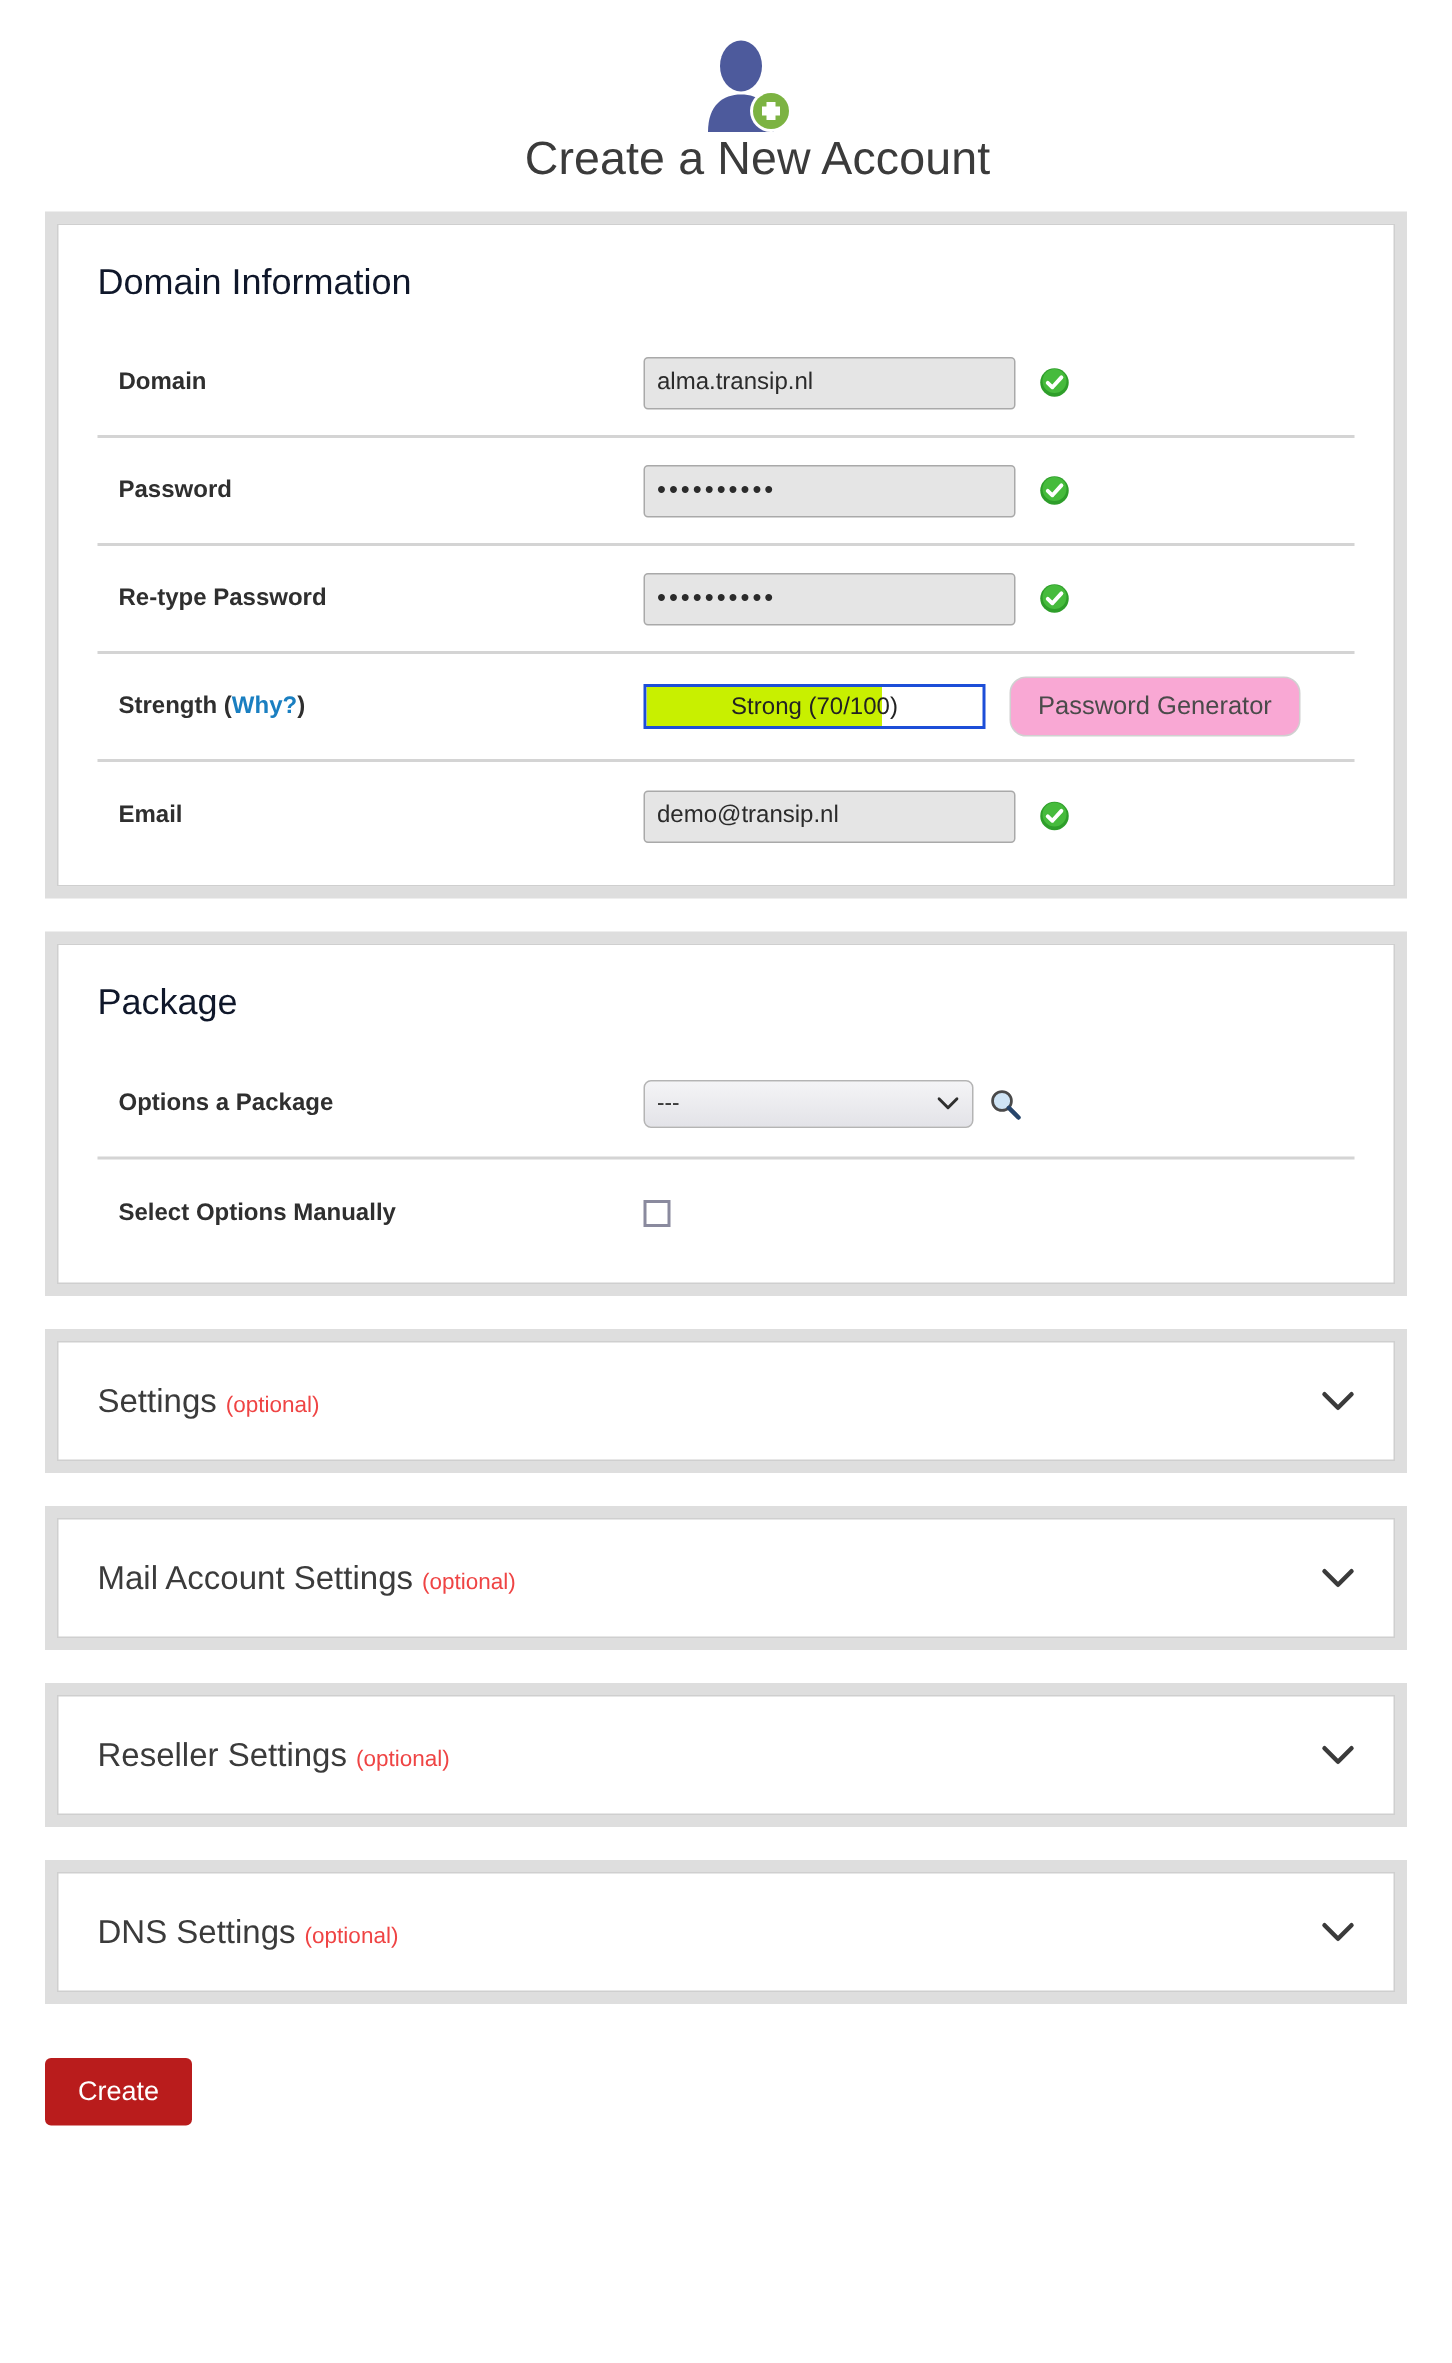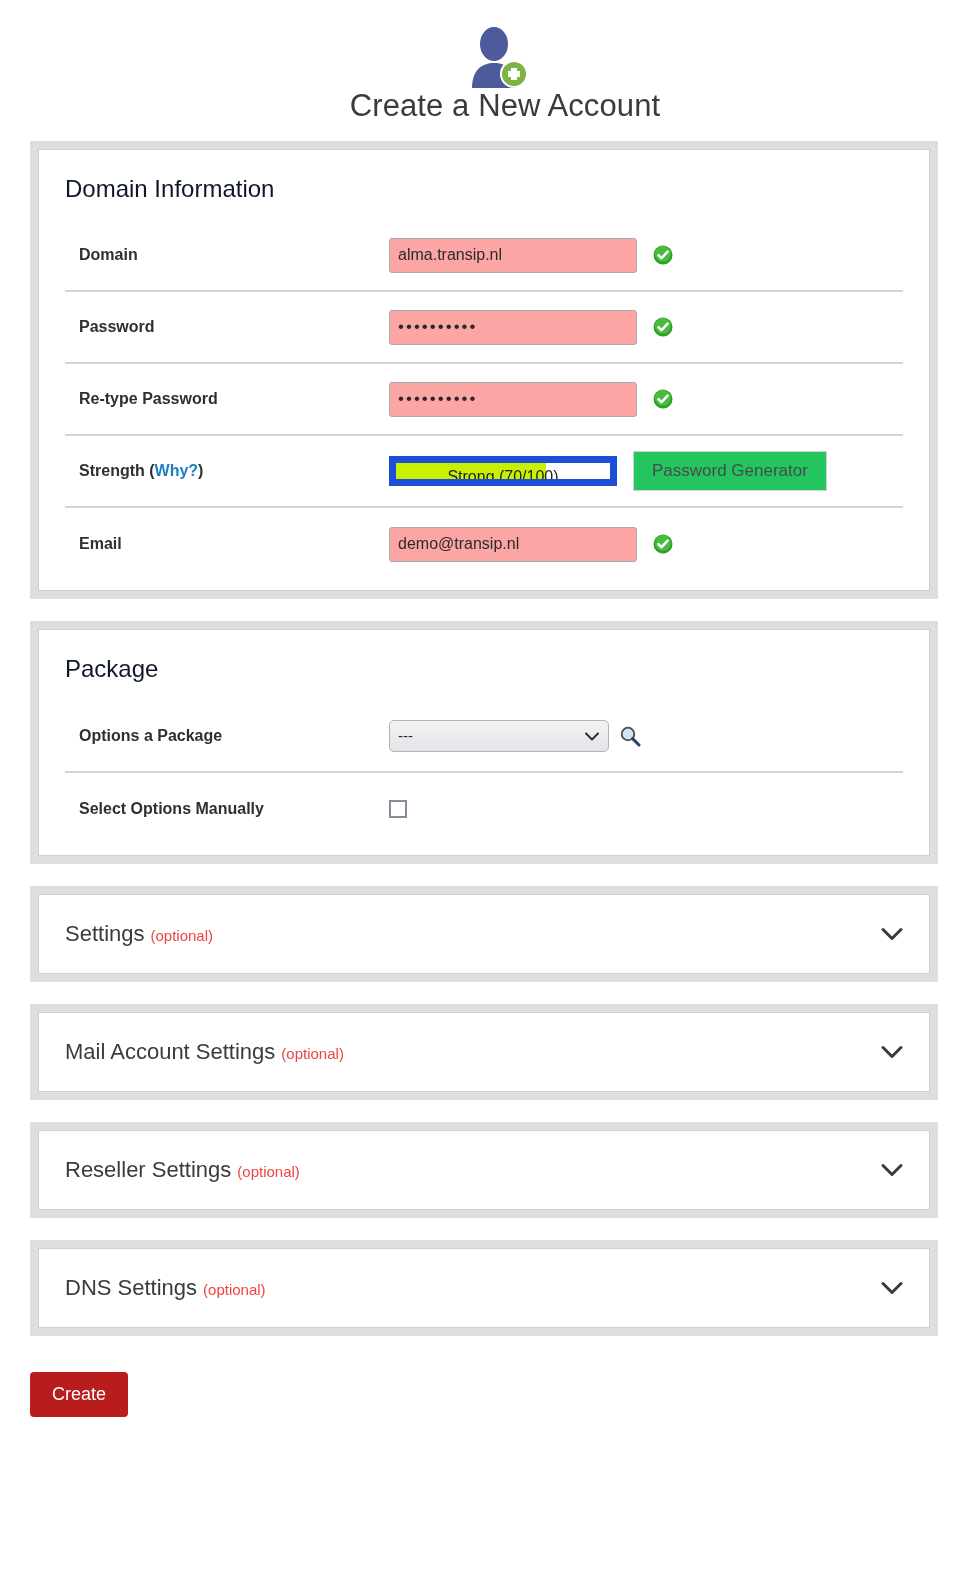--- a/index.html
+++ b/index.html
@@ -39,60 +39,61 @@
     font-size: 24px; font-weight: 400; color: #0f172a;
     margin: 4px 0 18px 0; line-height: 1.1;
   }
 
   
   .form-row {
     display: flex; align-items: center;
     min-height: 72px;
     border-bottom: 2px solid #d4d4d4;
     padding: 0 0 0 14px;
+    gap: 40px;
   }
   .form-row:last-child { border-bottom: none; }
   .row-label {
     width: 310px; flex: none;
     font-size: 16px; font-weight: bold; color: #2f2f2f;
   }
   .row-field { display: flex; align-items: center; flex: 1; }
 
   .text-input {
     width: 248px; height: 35px;
     border: 1px solid #a9a9a9; border-radius: 3px;
-    background: #fca5a5; color: #2b2b2b;
+    background: #e5e5e5; color: #2b2b2b;
     font-family: "Liberation Sans", sans-serif;
     font-size: 16px; padding: 0 8px;
     outline: none;
   }
   .pw-dots { letter-spacing: 2px; font-size: 17px; }
 
   .check-ok { width: 20px; height: 20px; margin-left: 16px; flex: none; }
 
   
   .strength-meter {
     position: relative;
     width: 228px; height: 30px;
-    border: 7px solid #1d4ed8; background: #ffffff;
+    border: 2px solid #1d4ed8; background: #ffffff;
     overflow: hidden; flex: none;
   }
   .strength-fill {
     position: absolute; left: 0; top: 0; bottom: 0;
     background: #c8f000;
   }
   .strength-text {
     position: relative; z-index: 2;
     line-height: 28px; text-align: center;
     font-size: 16px; color: #222;
   }
   .btn-generator {
     margin-left: 16px;
     height: 40px; padding: 0 18px;
-    background: #22c55e; border: 1px solid #d0d0d0; border-radius: 0;
+    background: #f9a8d4; border: 1px solid #d0d0d0; border-radius: 11px;
     font-family: "Liberation Sans", sans-serif;
     font-size: 17px; color: #4a4a4a; cursor: pointer;
   }
   .link-why { color: #1a7fc1; text-decoration: none; }
 
   
   .pkg-select {
     width: 220px; height: 32px;
     border: 1px solid #b4b4b4; border-radius: 5px;
     background: linear-gradient(#f4f4f6, #e3e3e8);

